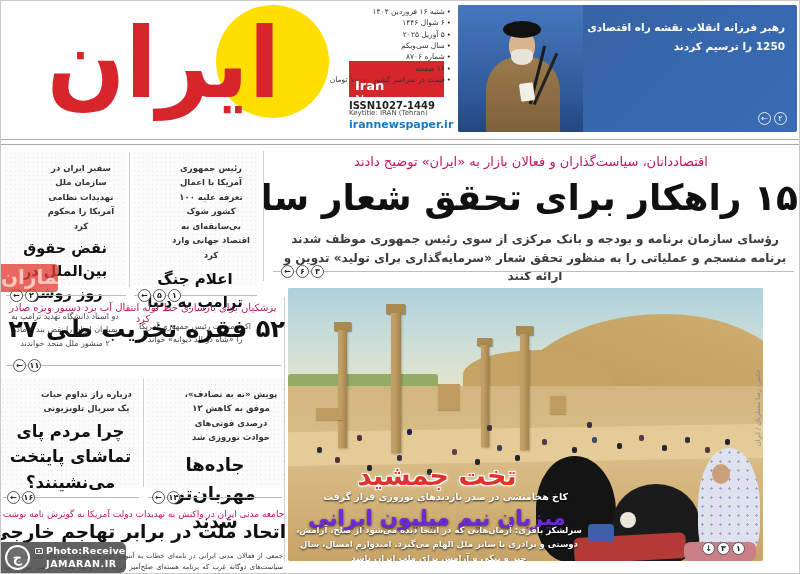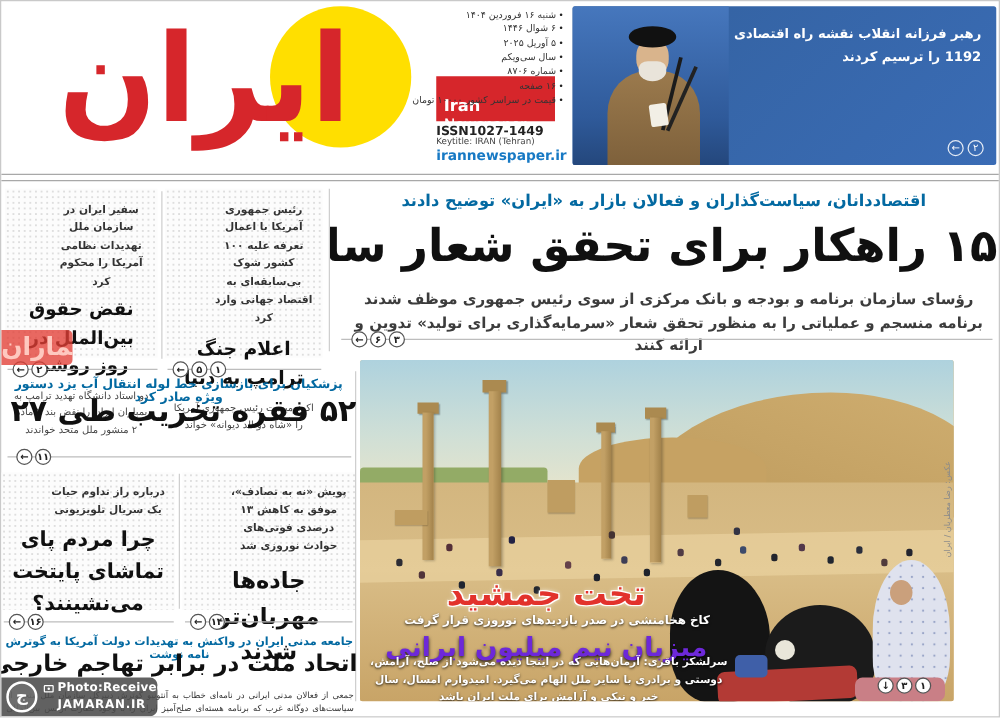--- a/index.html
+++ b/index.html
@@ -40,21 +40,21 @@
   .lp-paper { left:62px; top:78px; width:14px; height:18px; background:#f2efe6; border-radius:2px; transform:rotate(-8deg); }
   .lead-kicker { right:12px; top:13px; width:215px; color:#fff; font-size:10.5px; font-weight:bold; line-height:1.8; text-align:right; }
   .lead-headline { right:12px; top:50px; width:222px; color:#fff; font-size:18.5px; font-weight:bold; line-height:1.5; text-align:right; }
   .lead-badges { right:10px; bottom:7px; display:flex; direction:rtl; gap:3px; }
   .lead-badges .lbadge { width:13px; height:13px; border-radius:50%; border:1px solid rgba(255,255,255,.85); color:#fff; font-size:8px; line-height:12px; text-align:center; }
 
   .rule-double { left:0; top:138px; width:800px; height:6px; border-top:1px solid #a8a8a8; border-bottom:1px solid #a8a8a8; }
 
   
   .dotbox { background-color:#fcfcfc; background-image:radial-gradient(circle,#dedede 0.8px, transparent 0.9px); background-size:4.5px 4.5px; }
-  .kicker { color:#0369a1; font-weight:bold; text-align:center; }
+  .kicker { color:#be185d; font-weight:normal; text-align:center; }
   .headline { color:#101010; font-weight:bold; text-align:center; }
   .standfirst { color:#444; text-align:center; }
   .vline { width:1px; background:#cfcfcf; }
   .hline { height:1px; background:#bdbdbd; }
   .badges { display:flex; direction:rtl; gap:2px; align-items:center; }
   .badge { width:13px; height:13px; border-radius:50%; border:1px solid #555; background:#fff; color:#222; font-size:8px; line-height:12px; text-align:center; font-weight:bold; }
 
   
   .main-kicker { left:268px; top:152px; width:524px; font-size:13px; line-height:1.4; text-align:center; }
   .main-headline { left:263px; top:170px; width:534px; font-size:36px; line-height:1.5; white-space:nowrap; letter-spacing:-1px; }
@@ -162,21 +162,21 @@
   <div class="abs lead-box">
     <div class="abs lead-photo">
       <div class="abs lp-body"></div>
       <div class="abs lp-head"></div>
       <div class="abs lp-turban"></div>
       <div class="abs lp-beard"></div>
       <div class="abs lp-mic"></div>
       <div class="abs lp-mic2"></div>
       <div class="abs lp-paper"></div>
     </div>
-    <div class="abs lead-kicker rtl">رهبر فرزانه انقلاب نقشه راه اقتصادی 1192 را ترسیم کردند</div>
+    <div class="abs lead-kicker rtl">رهبر فرزانه انقلاب نقشه راه اقتصادی 1250 را ترسیم کردند</div>
     <div class="abs lead-badges">
       <div class="lbadge">۲</div>
       <div class="lbadge">←</div>
     </div>
   </div>
 
   <div class="abs rule-double"></div>
 
   <div class="abs main-kicker kicker rtl">اقتصاددانان، سیاست‌گذاران و فعالان بازار به «ایران» توضیح دادند</div>
   <div class="abs main-headline headline rtl">۱۵ راهکار برای تحقق شعار سال</div>

